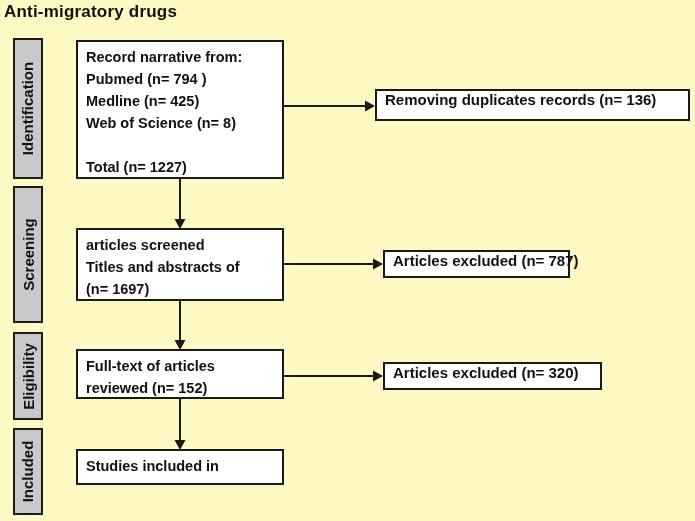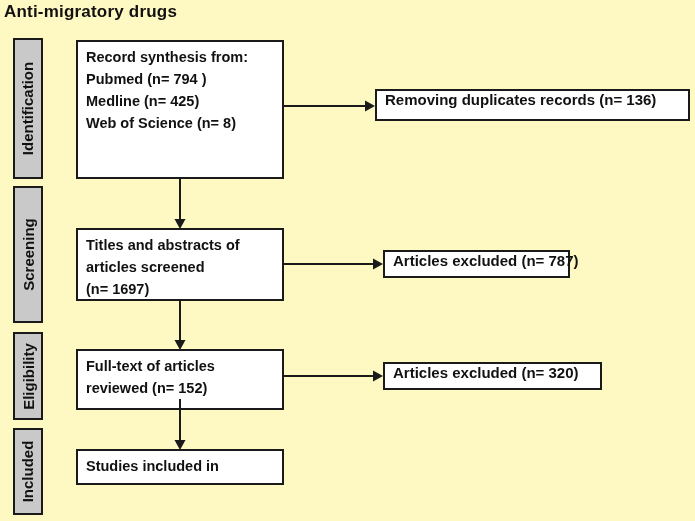--- a/index.html
+++ b/index.html
@@ -55,21 +55,21 @@
     box-sizing: border-box;
     background: #ffffff;
     color: #111111;
     font-weight: 700;
     font-size: 14.5px;
   }
   .mainbox { left: 76px; width: 208px; padding: 4px 8px 0 8px; }
   .mainbox .line { line-height: 22px; min-height: 22px; white-space: nowrap; }
   .bx-records  { top: 40px;  height: 139px; }
   .bx-screened { top: 228px; height: 73px;  }
-  .bx-fulltext { top: 349px; height: 61px;  }
+  .bx-fulltext { top: 349px; height: 50px;  }
   .bx-included { top: 449px; height: 36px;  }
 
   
   .rbox {
     display: flex;
     padding-left: 8px;
     white-space: nowrap;
     font-size: 15px;
   }
   .rb-duplicates  { left: 375px; top: 89px;  width: 315px; height: 32px; }
@@ -99,30 +99,31 @@
     <span class="vtext">Screening</span>
   </div>
   <div class="stage st-eligibility">
     <span class="vtext">Eligibility</span>
   </div>
   <div class="stage st-included">
     <span class="vtext">Included</span>
   </div>
 
   <div class="box mainbox bx-records">
-    <div class="line">Record synthesis from:</div>
+    <div class="line">Record narrative from:</div>
     <div class="line">Pubmed (n= 794 )</div>
     <div class="line">Medline (n= 425)</div>
     <div class="line">Web of Science (n= 8)</div>
     <div class="line"></div>
+    <div class="line">Total (n= 1227)</div>
   </div>
 
   <div class="box mainbox bx-screened">
+    <div class="line">articles screened</div>
     <div class="line">Titles and abstracts of</div>
-    <div class="line">articles screened</div>
     <div class="line">(n= 1697)</div>
   </div>
 
   <div class="box mainbox bx-fulltext">
     <div class="line">Full-text of articles</div>
     <div class="line">reviewed (n= 152)</div>
   </div>
 
   <div class="box mainbox bx-included">
     <div class="line">Studies included in</div>

